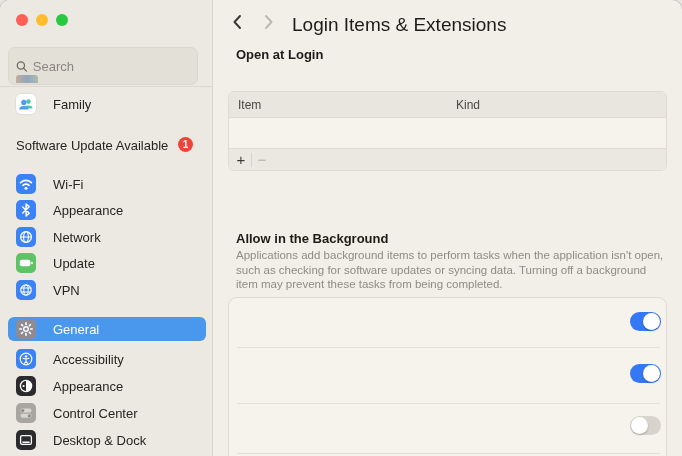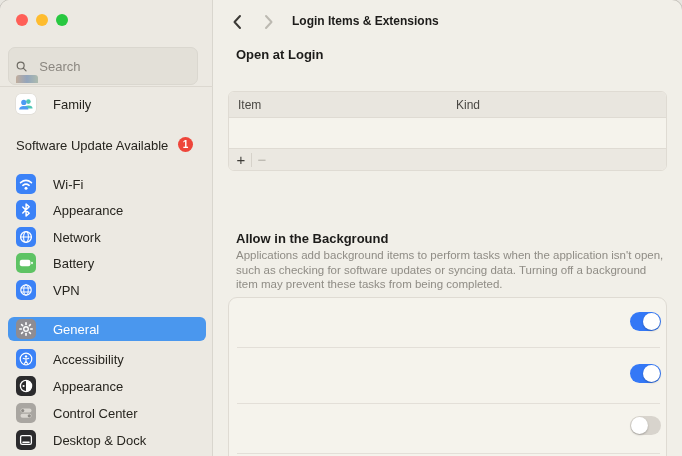--- a/index.html
+++ b/index.html
@@ -14,21 +14,21 @@
     position:absolute; left:0; top:0; width:213px; height:456px;
     background:#ECE9E2; border-right:1px solid #D9D6CE;
   }
   .traffic { position:absolute; top:14px; width:12px; height:12px; border-radius:50%; }
   #tl-red    { left:16px; }
   #tl-yellow { left:36px; }
   #tl-green  { left:56px; }
   #search-field {
     position:absolute; left:8px; top:47px; width:190px; height:38px;
     background:#E3E0D8; border:1px solid #DAD7CF; border-radius:7px;
-    display:flex; align-items:center; padding:0 7px; gap:12px;
+    display:flex; align-items:center; padding:0 7px; gap:5px;
   }
   #search-field input {
     border:none; background:transparent; outline:none; width:100%;
     font-size:13px; color:#3a3936; font-family:inherit;
   }
   #search-field input::placeholder { color:#8B8780; }
   #scroll-sliver {
     position:absolute; left:16px; top:75px; width:22px; height:8px;
     border-radius:3px 3px 0 0;
     background:linear-gradient(90deg,#b9a18e,#7f96b5,#9fb2a4); opacity:.8;
@@ -61,21 +61,21 @@
     background:#EE453A; color:#fff; font-size:10px; font-weight:bold;
     display:flex; align-items:center; justify-content:center;
   }
   
   #content { position:absolute; left:214px; top:0; width:468px; height:456px; }
   .navchev { position:absolute; top:12px; width:20px; height:20px; cursor:default; }
   #nav-back    { left:14px; }
   #nav-forward { left:44px; }
   #page-title {
     position:absolute; left:78px; top:14px;
-    font-size:12px; font-weight:bold; color:#1d1c1a;
+    font-size:19px; font-weight:normal; color:#1d1c1a;
   }
   .section-heading { position:absolute; left:22px; font-size:13px; font-weight:bold; color:#1d1c1a; }
   .section-desc    { position:absolute; left:22px; font-size:11.5px; line-height:14.5px; color:#8F8C85; }
   #oal-heading { top:47px; }
   #oal-desc    { top:64px; width:430px; }
   
   #login-table {
     position:absolute; left:14px; top:91px; width:439px; height:80px;
     background:#F5F3EC; border:1px solid #DFDBD3; border-radius:6px; overflow:hidden;
   }
@@ -190,21 +190,21 @@
       <span>Network</span>
     </div>
 
     <div class="side-row" style="top:251px">
       <span class="app-icon ic-green">
         <svg width="16" height="16" viewBox="0 0 16 16">
           <rect x="1.8" y="4.8" width="10.6" height="6.4" rx="2" fill="#fff"></rect>
           <rect x="13.2" y="6.8" width="1.6" height="2.4" rx="0.8" fill="#fff"></rect>
         </svg>
       </span>
-      <span>Battery</span>
+      <span>Update</span>
     </div>
 
     <div class="side-row" style="top:278px">
       <span class="app-icon ic-blue">
         <svg width="16" height="16" viewBox="0 0 16 16">
           <circle cx="8" cy="8" r="5.2" fill="none" stroke="#fff" stroke-width="1.2"></circle>
           <ellipse cx="8" cy="8" rx="2.2" ry="5.2" fill="none" stroke="#fff" stroke-width="1"></ellipse>
           <line x1="2.8" y1="6" x2="13.2" y2="6" stroke="#fff" stroke-width="1"></line>
           <line x1="2.8" y1="10" x2="13.2" y2="10" stroke="#fff" stroke-width="1"></line>
         </svg>

